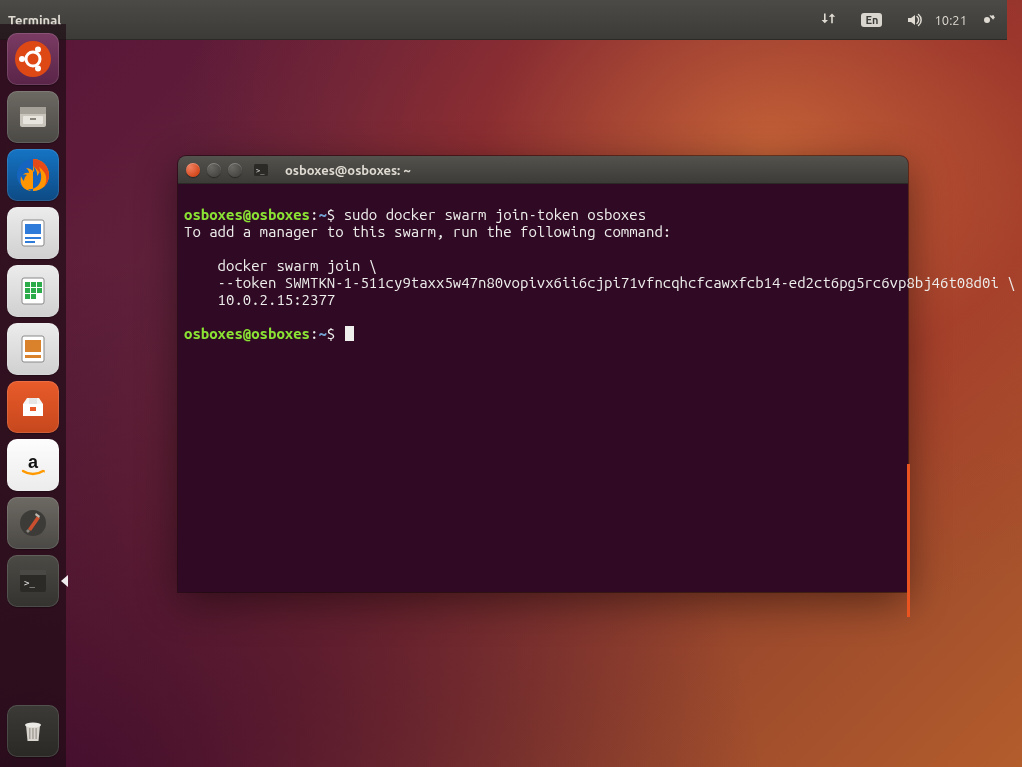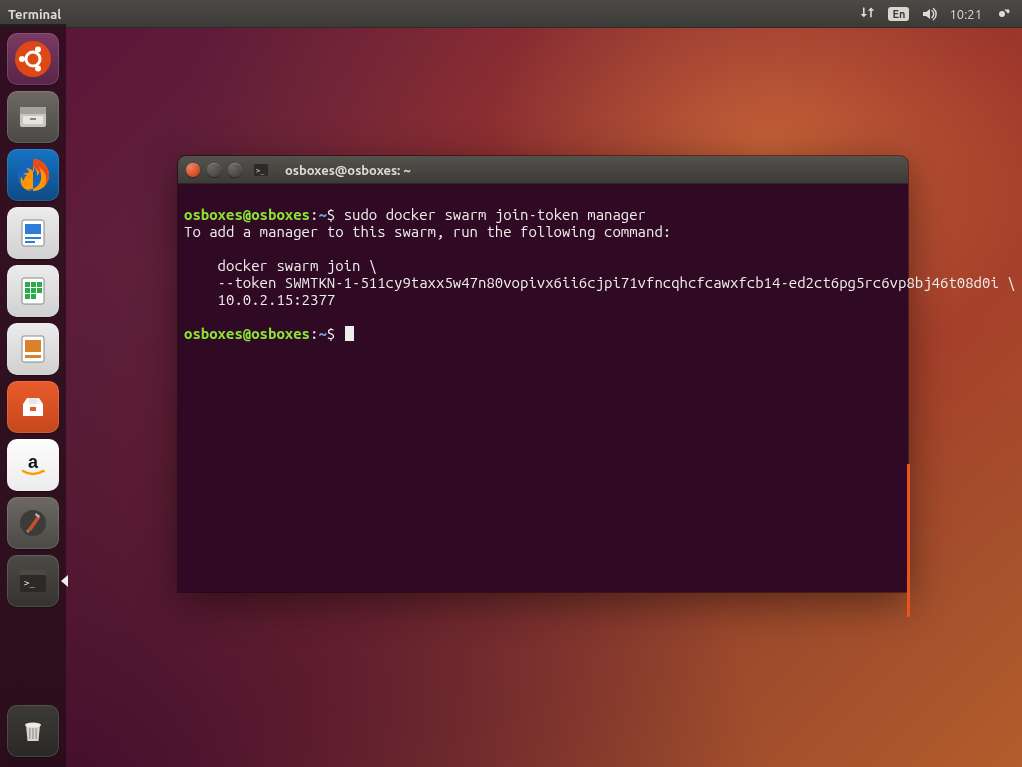--- a/index.html
+++ b/index.html
@@ -7,32 +7,32 @@
   body {
     background:
       radial-gradient(ellipse 950px 750px at 75% 20%, rgba(255,140,60,0.55) 0%, rgba(200,60,40,0.35) 30%, rgba(90,20,50,0.0) 62%),
       radial-gradient(ellipse 1300px 1000px at 5% 105%, rgba(60,10,45,0.9) 0%, rgba(60,10,45,0.0) 55%),
       linear-gradient(135deg, #5a1438 0%, #60213a 25%, #7f2f2f 55%, #9c4a2c 78%, #b35c2c 100%);
     position: relative;
   }
 
   
   .top-panel {
-    position: absolute; top: 0; left: 0; right: 0; height: 28px;
+    position: absolute; top: 0; left: 0; right: 15px; height: 40px;
     background: linear-gradient(to bottom, #4b4a46 0%, #3c3b37 100%);
     color: #dfdbd2; display: flex; align-items: center;
     font-size: 13px; font-weight: 500;
     padding: 0 6px 0 8px;
     border-bottom: 1px solid #2b2a27;
   }
   .top-panel .title { flex: 0 0 auto; font-weight: 700; }
   .top-panel .spacer { flex: 1; }
   .indicator { display:flex; align-items:center; justify-content:center; padding:0 6px; height:24px; color:#dfdbd2; }
   .indicator svg { display:block; }
-  .ind-lang { background:#d9d6cf; color:#3c3b37; font-size:11px; font-weight:700; border-radius:3px; padding:1px 4px; margin:0 6px; }
+  .ind-lang { background:#d9d6cf; color:#3c3b37; font-size:11px; font-weight:700; border-radius:3px; padding:1px 4px; margin:0 18px; }
   .clock { font-size:13px; font-weight:400; padding:0 6px; }
 
   
   .launcher {
     position: absolute; top: 24px; left: 0; width: 66px; bottom: 0;
     background: rgba(30,12,20,0.68);
     display: flex; flex-direction: column; align-items: center;
     padding-top: 6px;
   }
   .launch-item {
@@ -232,21 +232,21 @@
     <div class="win-btn win-max"></div>
     <div class="term-title-icon">
       <svg width="16" height="16" viewBox="0 0 16 16">
           <rect x="1" y="2" width="14" height="12" rx="1.5" fill="#2b2a27"></rect>
           <text x="3" y="11" font-family="monospace" font-size="7" fill="#e6e6e6">&gt;_</text>
         </svg>
     </div>
     <div class="term-title-text">osboxes@osboxes: ~</div>
   </div>
   <div class="term-body">
-<span class="prompt-user">osboxes@osboxes</span><span>:</span><span class="prompt-path">~</span><span>$ </span><span class="cmd">sudo docker swarm join-token manager</span>
+<span class="prompt-user">osboxes@osboxes</span><span>:</span><span class="prompt-path">~</span><span>$ </span><span class="cmd">sudo docker swarm join-token osboxes</span>
 <span class="out">To add a manager to this swarm, run the following command:</span>
 <span class="out"></span>
 <span class="out">    docker swarm join \</span>
 <span class="out">    --token SWMTKN-1-511cy9taxx5w47n80vopivx6ii6cjpi71vfncqhcfcawxfcb14-ed2ct6pg5rc6vp8bj46t08d0i \</span>
 <span class="out">    10.0.2.15:2377</span>
 <span class="out"></span>
 <span class="prompt-user">osboxes@osboxes</span><span>:</span><span class="prompt-path">~</span><span>$ </span><span class="cursor"></span>
     <div class="term-right-bar"></div>
   </div>
 </div>

